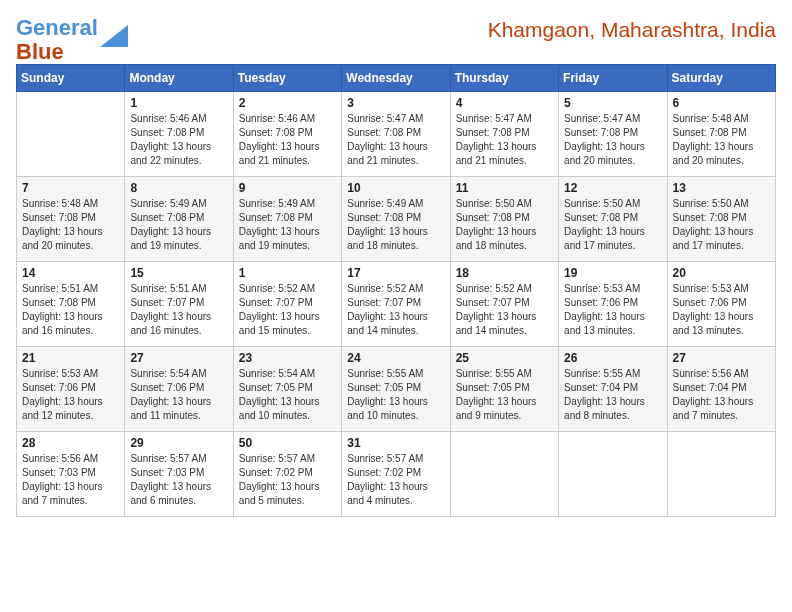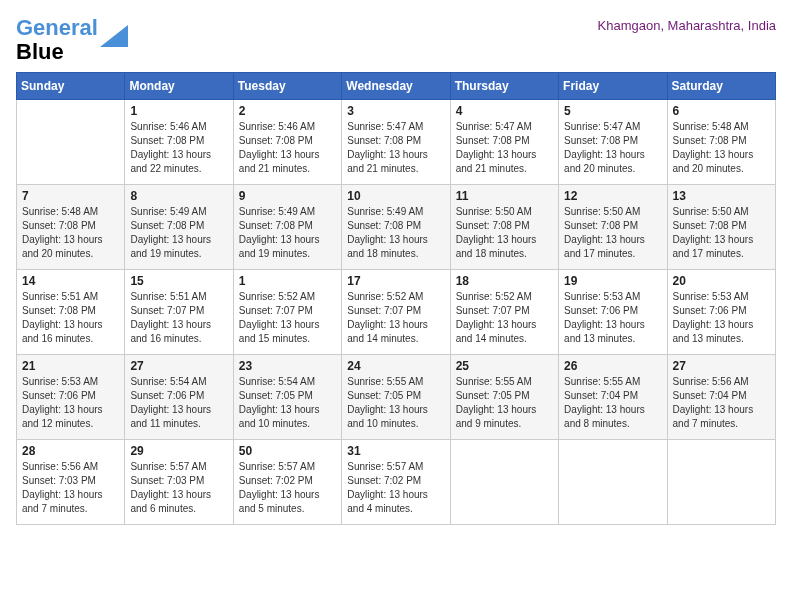--- a/index.html
+++ b/index.html
@@ -7,21 +7,20 @@
       font-family: Arial, sans-serif;
       background: #fff;
       width: 792px;
       min-height: 612px;
       padding: 16px;
     }
     .header {
       display: flex;
       justify-content: space-between;
       align-items: flex-start;
-      margin-bottom: 8px;
     }
     .logo {
       display: flex;
       flex-direction: column;
       align-items: flex-start;
     }
     .logo-text {
       font-size: 22px;
       font-weight: bold;
       color: #1a3a5c;
@@ -33,22 +32,22 @@
     .title-block {
       text-align: right;
     }
     .month-year {
       font-size: 38px;
       font-weight: bold;
       color: #1a3a5c;
       line-height: 1.1;
     }
     .location {
-      font-size: 13px;
-      color: #701a75;
+      font-size: 21px;
+      color: #c2410c;
       margin-top: 2px;
     }
     .calendar {
       width: 100%;
       border-collapse: collapse;
       font-size: 10.5px;
     }
     .calendar thead th {
       background: #3a6bbf;
       color: #fff;
@@ -91,21 +90,21 @@
     }
   </style>
 </head>
 <body>
 
 <div class="header">
   <div class="logo">
     <div style="display:flex;align-items:center;">
       <span class="logo-text">
         <span>General</span><br>
-        <span style="color:#000000;">Blue</span>
+        <span style="color:#c2410c;">Blue</span>
       </span>
       <svg width="28" height="22" viewBox="0 0 28 22" style="margin-left:2px;margin-top:-8px;">
         <polygon points="0,22 28,0 28,22" fill="#4a90d9"></polygon>
       </svg>
     </div>
   </div>
   <div class="title-block">
     <div class="location">Khamgaon, Maharashtra, India</div>
   </div>
 </div>

